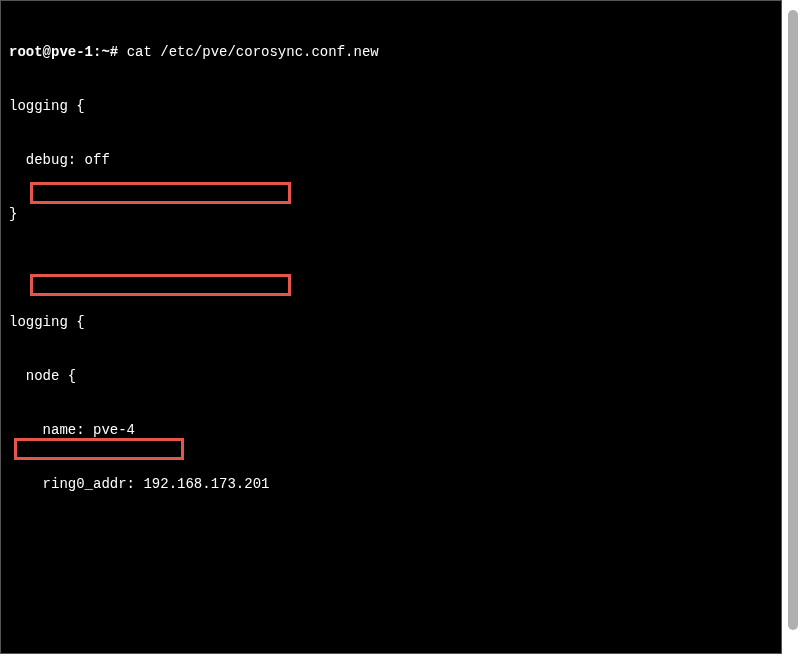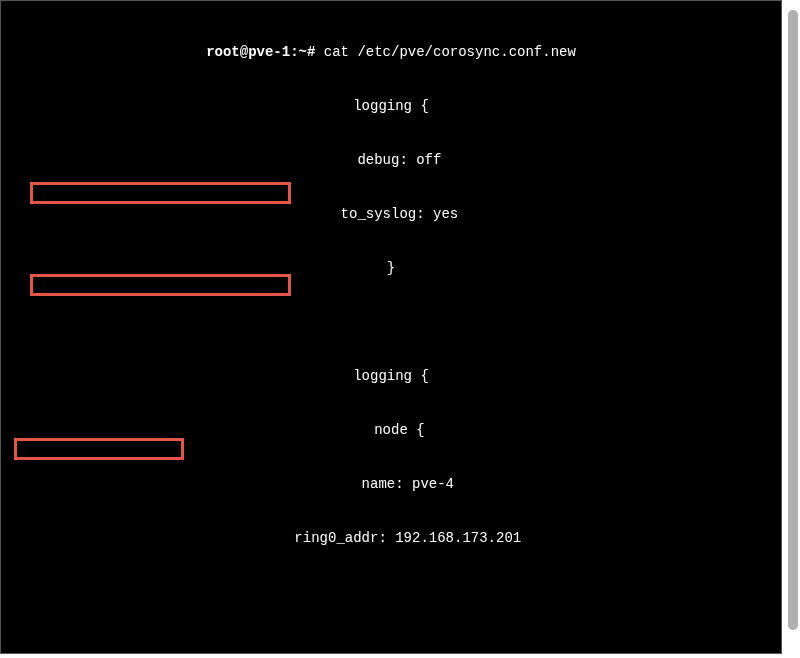--- a/index.html
+++ b/index.html
@@ -1,15 +1,15 @@
 <!DOCTYPE html>
 <html><head>
   <meta charset="utf-8">
   <style>
-    * { margin: 0; padding: 0; box-sizing: border-box; text-align: center; }
+    * { margin: 0; padding: 0; box-sizing: border-box; }
     body {
       background: #fff;
       width: 800px;
       height: 658px;
       overflow: hidden;
       position: relative;
     }
     .terminal {
       background: #000;
       color: #fff;
@@ -49,21 +49,20 @@
     }
     .bold { font-weight: bold; }
   </style>
 </head>
 <body>
 
 <div class="terminal">
   <div class="line"><span class="bold"><span>root@pve-1</span>:<span>~</span><span>#</span></span> <span>cat /etc/pve/corosync.conf.new</span></div>
   <div class="line">logging {</div>
   <div class="line">  debug: off</div>
-  <div class="line">  to_syslog: yes</div>
   <div class="line">}</div>
   <div class="line"></div>
   <div class="line">logging {</div>
   <div class="line">  node {</div>
   <div class="line">    name: pve-4</div>
   <div class="line">    ring0_addr: 192.168.173.201</div>
   
   
   
   

